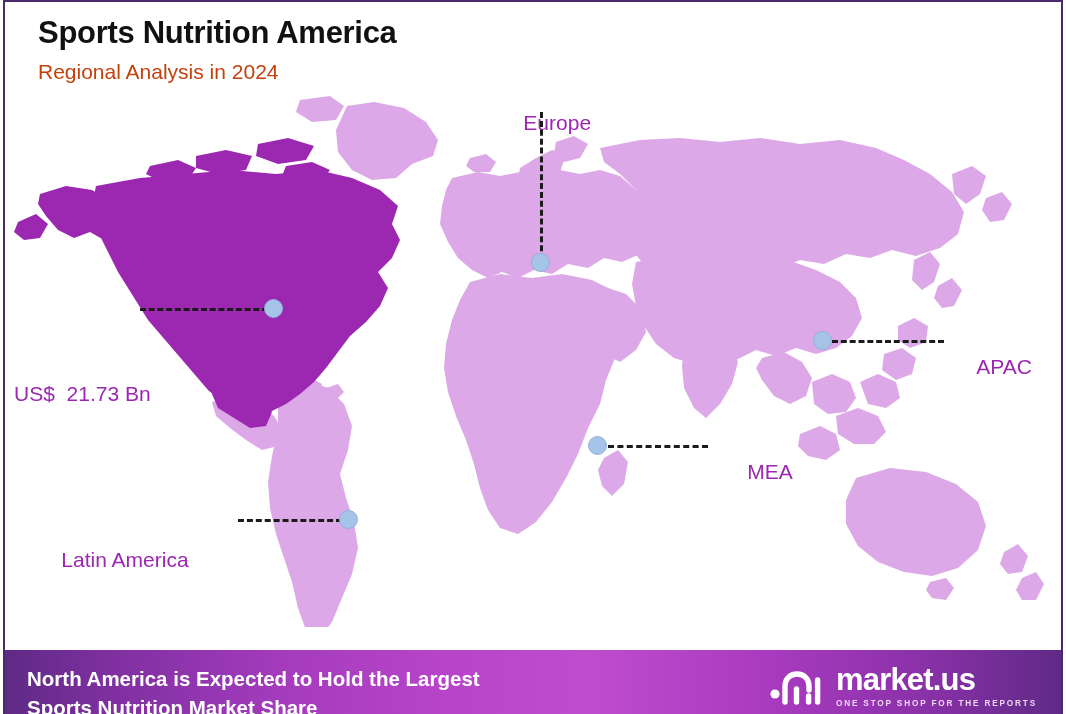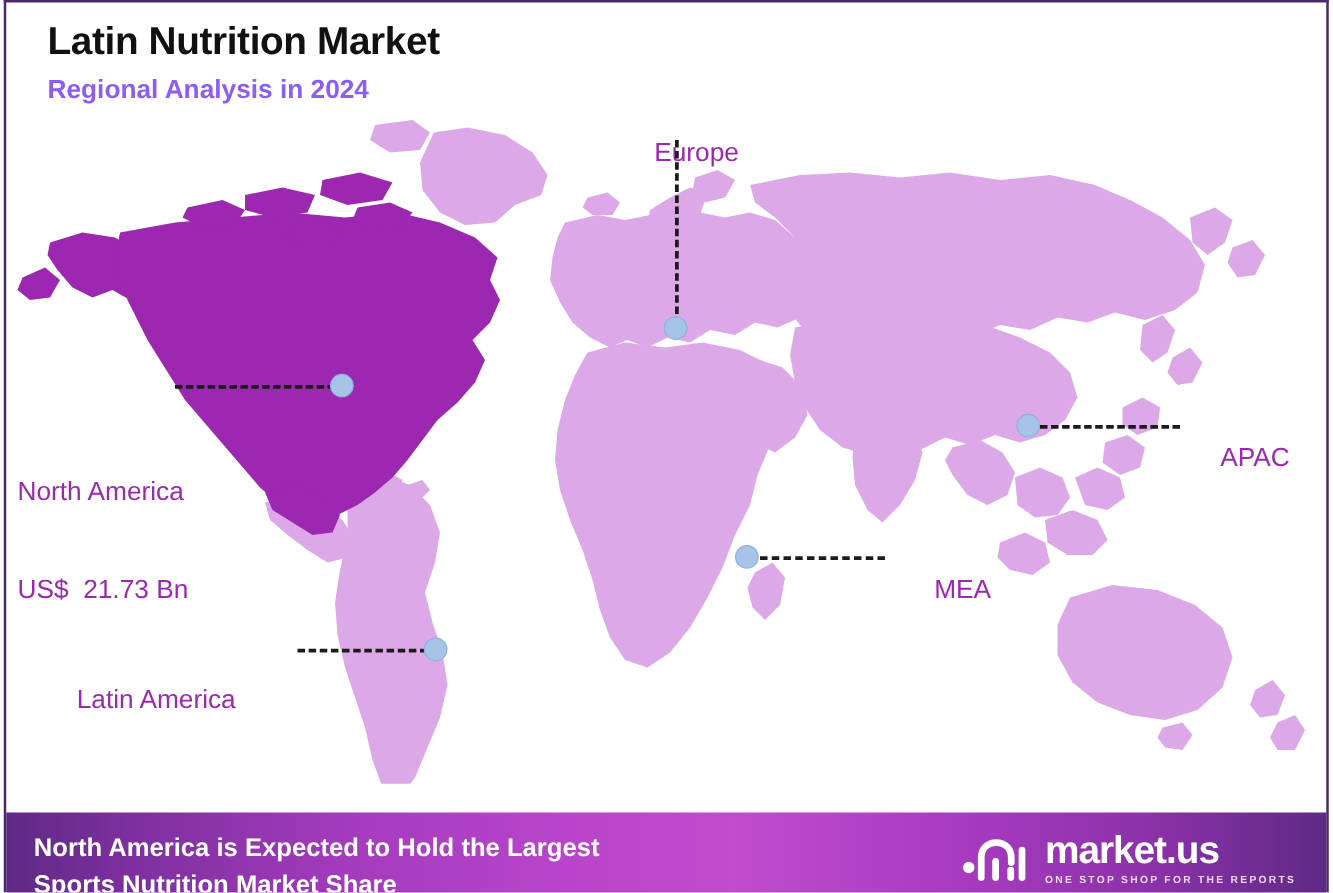--- a/index.html
+++ b/index.html
@@ -21,21 +21,21 @@
   .frame-right  { left:1061px; top:0; width:2px;  height:714px; }
   .frame-top    { left:3px;  top:0;   width:1060px; height:2px; }
 
   
   #header { position:absolute; left:38px; top:14px; }
   #title {
     font-size:31px; font-weight:bold; color:#111111;
     letter-spacing:-0.3px; line-height:1.2;
   }
   #subtitle {
-    font-size:21px; font-weight:bold; color:#8b5cf6;
+    font-size:21px; font-weight:normal; color:#c2410c;
     margin-top:8px; line-height:1.2;
   }
 
   
   #map { position:absolute; left:0; top:82px; width:1066px; height:545px; }
   #map svg { display:block; width:1066px; height:545px; }
 
   
   .dot {
     position:absolute; width:19px; height:19px; border-radius:50%;
@@ -87,21 +87,21 @@
 </head>
 <body>
 
 <div id="canvas">
 
   <div class="frame-line frame-top"></div>
   <div class="frame-line frame-left"></div>
   <div class="frame-line frame-right"></div>
 
   <div id="header">
-    <div id="title">Latin Nutrition Market</div>
+    <div id="title">Sports Nutrition America</div>
     <div id="subtitle">Regional Analysis in 2024</div>
   </div>
 
   <div id="map">
     <svg viewBox="0 0 1066 545" preserveAspectRatio="none">
       <g fill="#dda8e8">
 
         <path d="M347 24 L374 20 L404 26 L426 40 L438 58 L433 74 L412 82 L396 96 L372 98 L352 88 L338 70 L336 48 Z"></path>
         <path d="M300 18 L330 14 L344 24 L336 38 L312 40 L296 30 Z"></path>
 
@@ -208,21 +208,20 @@
 
   <div class="region-label" style="left:500px; top:84px;">
     <span>Europe</span>
   </div>
   <div class="dash-v" style="left:540px; top:112px; height:148px;"></div>
   <div class="dot" style="left:531px; top:253px;"></div>
 
   <div class="dash-h" style="left:140px; top:308px; width:128px;"></div>
   <div class="dot" style="left:264px; top:299px;"></div>
   <div class="region-label" style="left:14px; top:328px;">
-    <span class="val">North America</span>
     <span class="val">US$  21.73 Bn</span>
   </div>
 
   <div class="dot" style="left:813px; top:331px;"></div>
   <div class="dash-h" style="left:832px; top:340px; width:112px;"></div>
   <div class="region-label" style="left:954px; top:328px;">
     <span>APAC</span>
   </div>
 
   <div class="dot" style="left:588px; top:436px;"></div>

